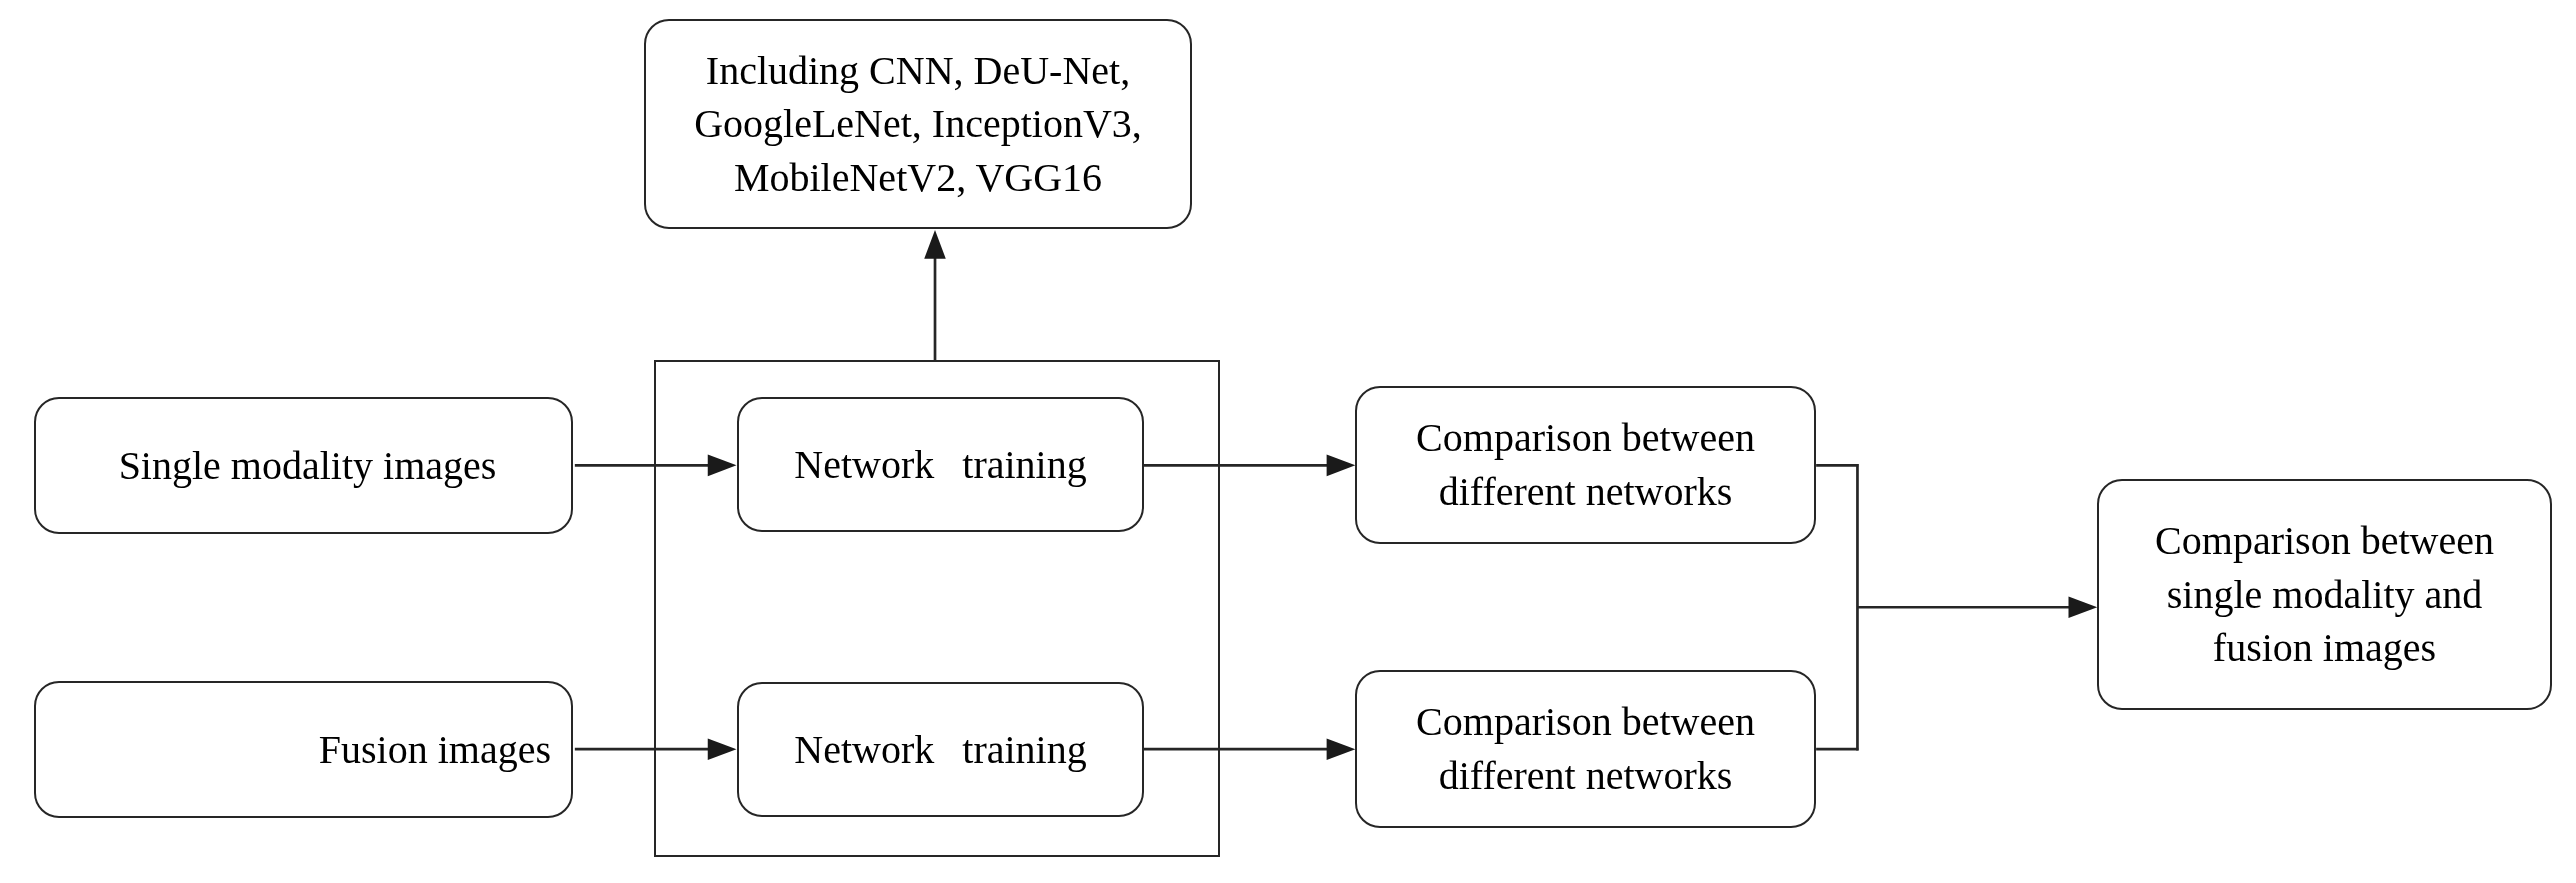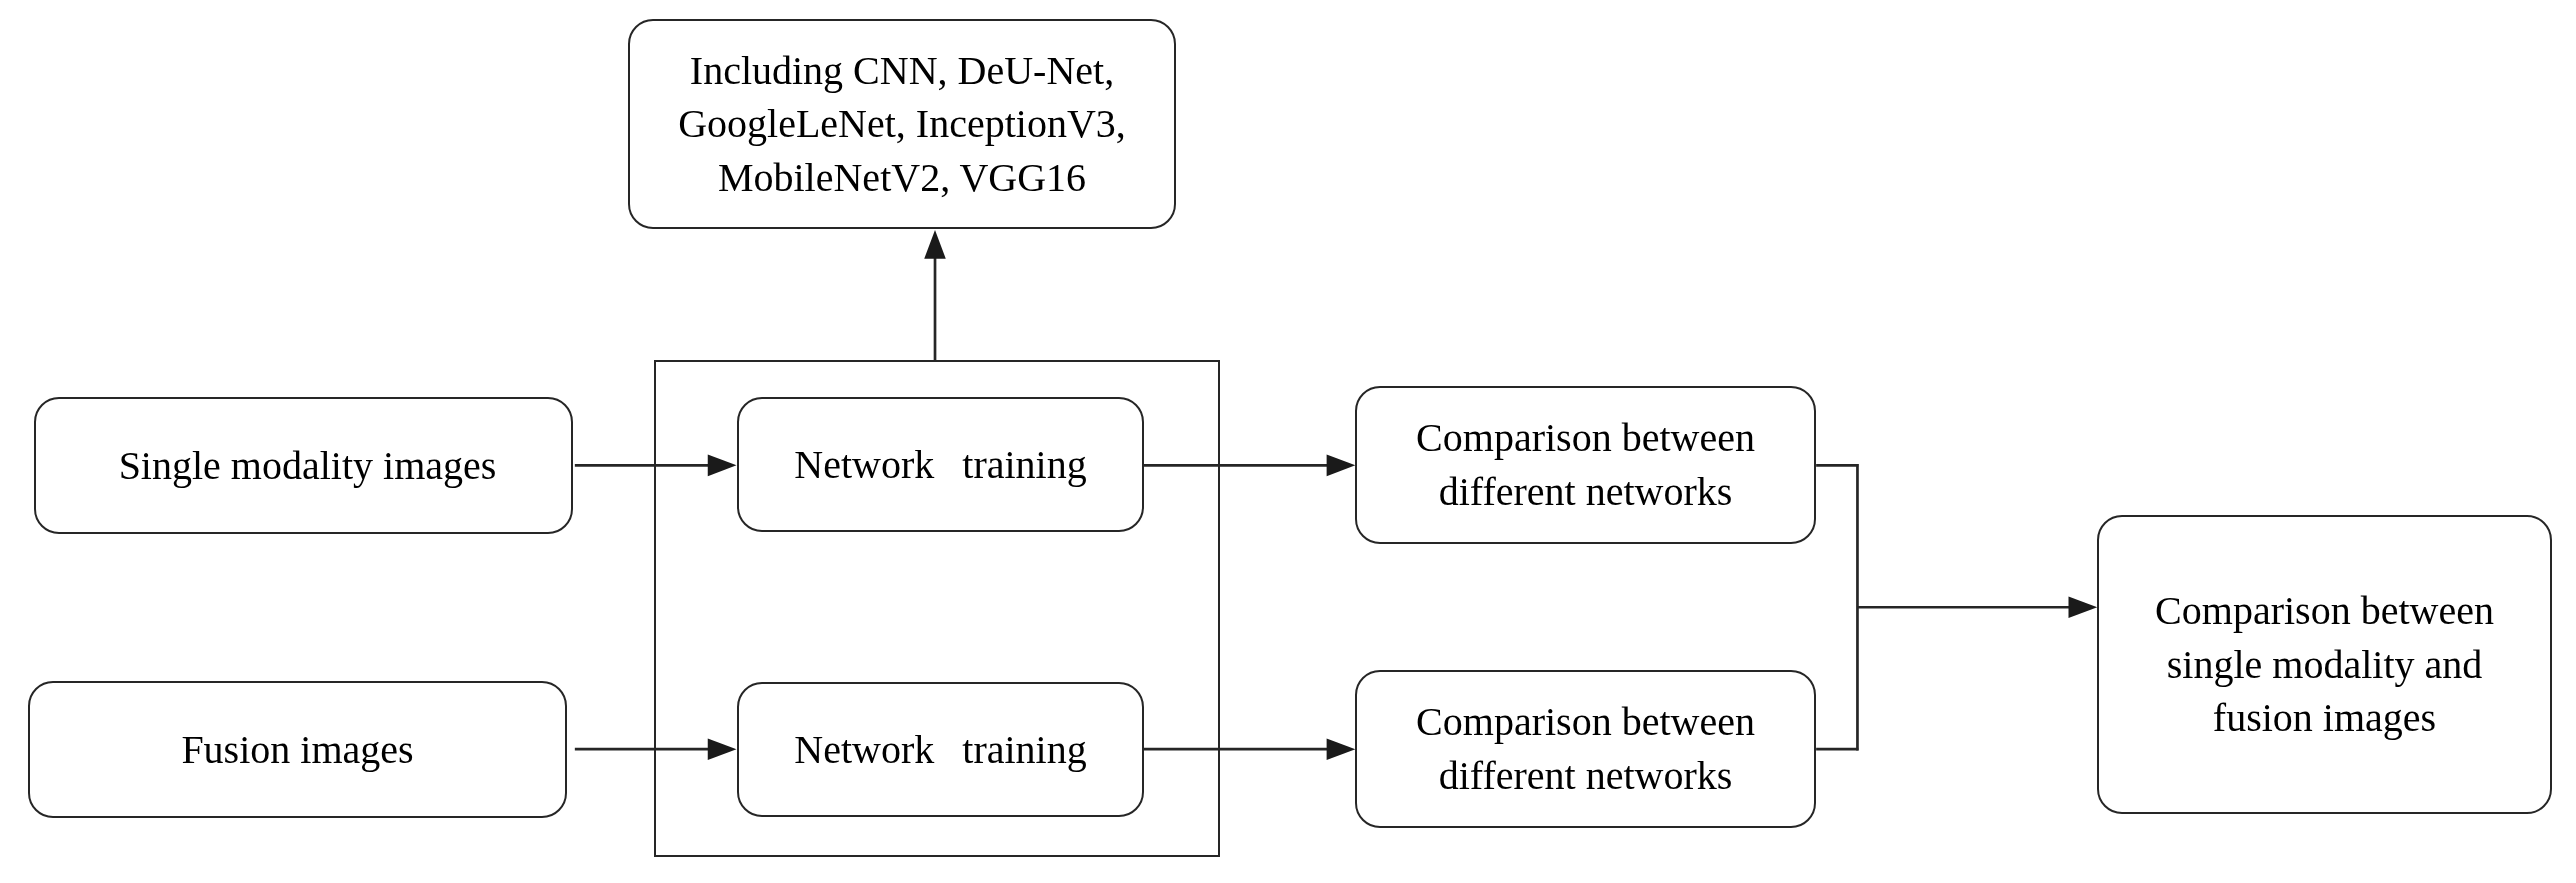--- a/index.html
+++ b/index.html
@@ -81,48 +81,48 @@
       <line x1="2022" y1="834" x2="2069" y2="834"></line>
       <line x1="2068" y1="516.5" x2="2068" y2="835.5"></line>
     </g>
 
     <g>
       <line x1="2068" y1="676" x2="2310" y2="676"></line>
       <polygon points="2335,676 2303,664 2303,688"></polygon>
     </g>
   </svg>
 
-  <div class="node rounded" style="left:628px; top:19px; width:548px; height:210px;">
+  <div class="node rounded" style="left:644px; top:19px; width:548px; height:210px;">
     <span>Including CNN, DeU-Net, GoogleLeNet, InceptionV3, MobileNetV2, VGG16</span>
   </div>
 
   <div class="group-box" style="left:654px; top:360px; width:566px; height:497px;"></div>
 
   <div class="node rounded" style="left:34px; top:397px; width:539px; height:137px;padding-left:28px;">
     <span>Single modality images</span>
   </div>
 
-  <div class="node rounded" style="left:28px; top:681px; width:539px; height:137px;">
+  <div class="node rounded" style="left:34px; top:681px; width:539px; height:137px;justify-content:flex-end;">
     <span>Fusion images</span>
   </div>
 
   <div class="node rounded" style="left:737px; top:397px; width:407px; height:135px;">
     <span class="wide-gap">Network training</span>
   </div>
 
   <div class="node rounded" style="left:737px; top:682px; width:407px; height:135px;">
     <span class="wide-gap">Network training</span>
   </div>
 
   <div class="node rounded" style="left:1355px; top:386px; width:461px; height:158px;">
     <span>Comparison between different networks</span>
   </div>
 
   <div class="node rounded" style="left:1355px; top:670px; width:461px; height:158px;">
     <span>Comparison between different networks</span>
   </div>
 
-  <div class="node rounded" style="left:2097px; top:479px; width:455px; height:299px;margin-top:36px;">
+  <div class="node rounded" style="left:2097px; top:479px; width:455px; height:231px;">
     <span>Comparison between single modality and fusion images</span>
   </div>
 
 </div>
 
 
 </body></html>

